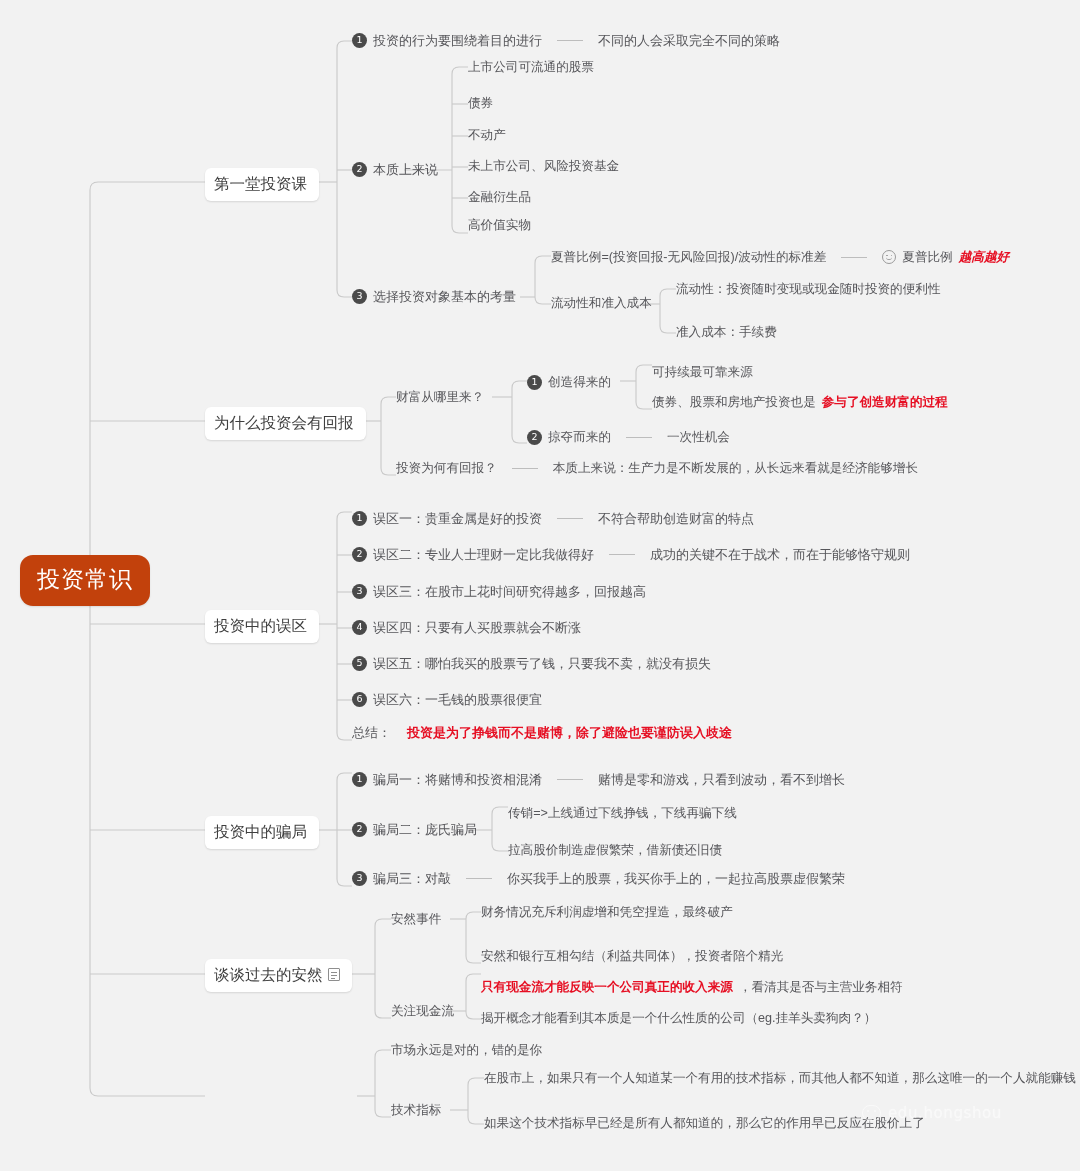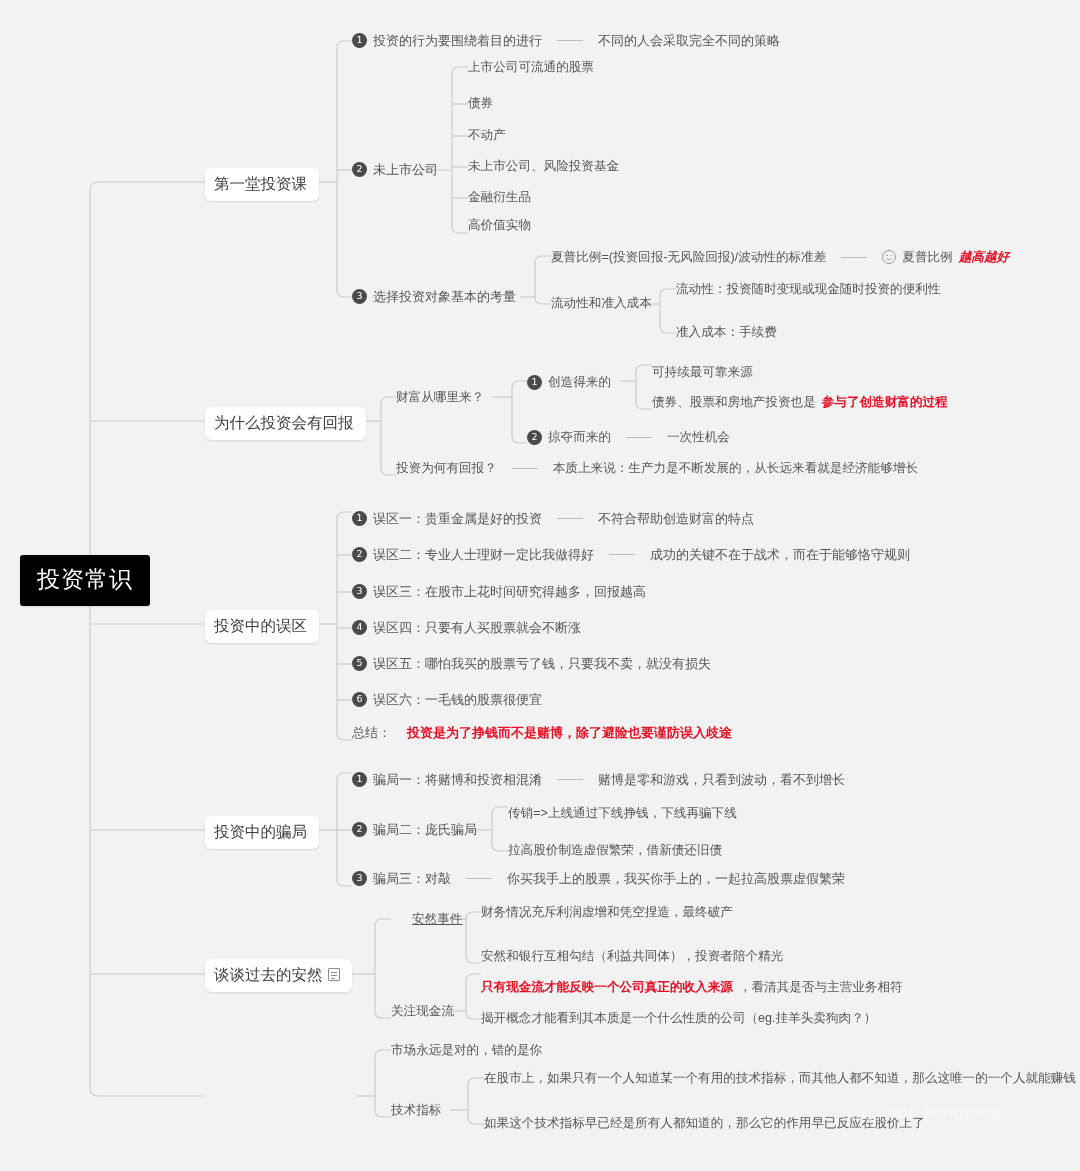--- a/index.html
+++ b/index.html
@@ -19,23 +19,23 @@
   #canvas { position: absolute; inset: 0; }
 
   
   #wires { position: absolute; left: 0; top: 0; width: 1080px; height: 1171px; }
   #wires path, #wires line { fill: none; stroke: #c9c9c9; stroke-width: 1.1; }
 
   
   .node { position: absolute; white-space: nowrap; }
 
   .root {
-    background: #000000;
+    background: #c2410c;
     color: #ffffff;
-    border-radius: 3px;
+    border-radius: 13px;
     padding: 13px 17px 15px 17px;
     font-size: 23px;
     letter-spacing: 1px;
     line-height: 1;
     box-shadow: 0 1px 2px rgba(0,0,0,.10);
   }
 
   .branch {
     background: #ffffff;
     border-radius: 6px;
@@ -259,21 +259,21 @@
 
   <div class="node leaf" style="left:352px; top:33px;">
     <span class="badge">1</span>
     <span>投资的行为要围绕着目的进行</span>
     <span class="dash"></span>
     <span class="note-text">不同的人会采取完全不同的策略</span>
   </div>
 
   <div class="node leaf" style="left:352px; top:162px;">
     <span class="badge">2</span>
-    <span>未上市公司</span>
+    <span>本质上来说</span>
   </div>
 
   <div class="node leaf sm" style="left:468px; top:61px;">
     <span>上市公司可流通的股票</span>
     </div>
   <div class="node leaf sm" style="left:468px; top:97px;">
     <span>债券</span>
     </div>
   <div class="node leaf sm" style="left:468px; top:129px;">
     <span>不动产</span>
@@ -422,21 +422,21 @@
 
   <div class="node branch" style="left:205px; top:959px;">
     <span>谈谈过去的安然</span>
     <span class="memo">
         <i></i>
         <u></u>
         <s></s>
       </span>
   </div>
 
-  <div class="node leaf sm" style="left:412px; top:913px;text-decoration:underline;">
+  <div class="node leaf sm" style="left:391px; top:913px;">
     <span>安然事件</span>
     </div>
   <div class="node leaf sm" style="left:481px; top:906px;">
     <span>财务情况充斥利润虚增和凭空捏造，最终破产</span>
     </div>
   <div class="node leaf sm" style="left:481px; top:950px;">
     <span>安然和银行互相勾结（利益共同体），投资者陪个精光</span>
     </div>
 
   <div class="node leaf sm" style="left:391px; top:1005px;">

